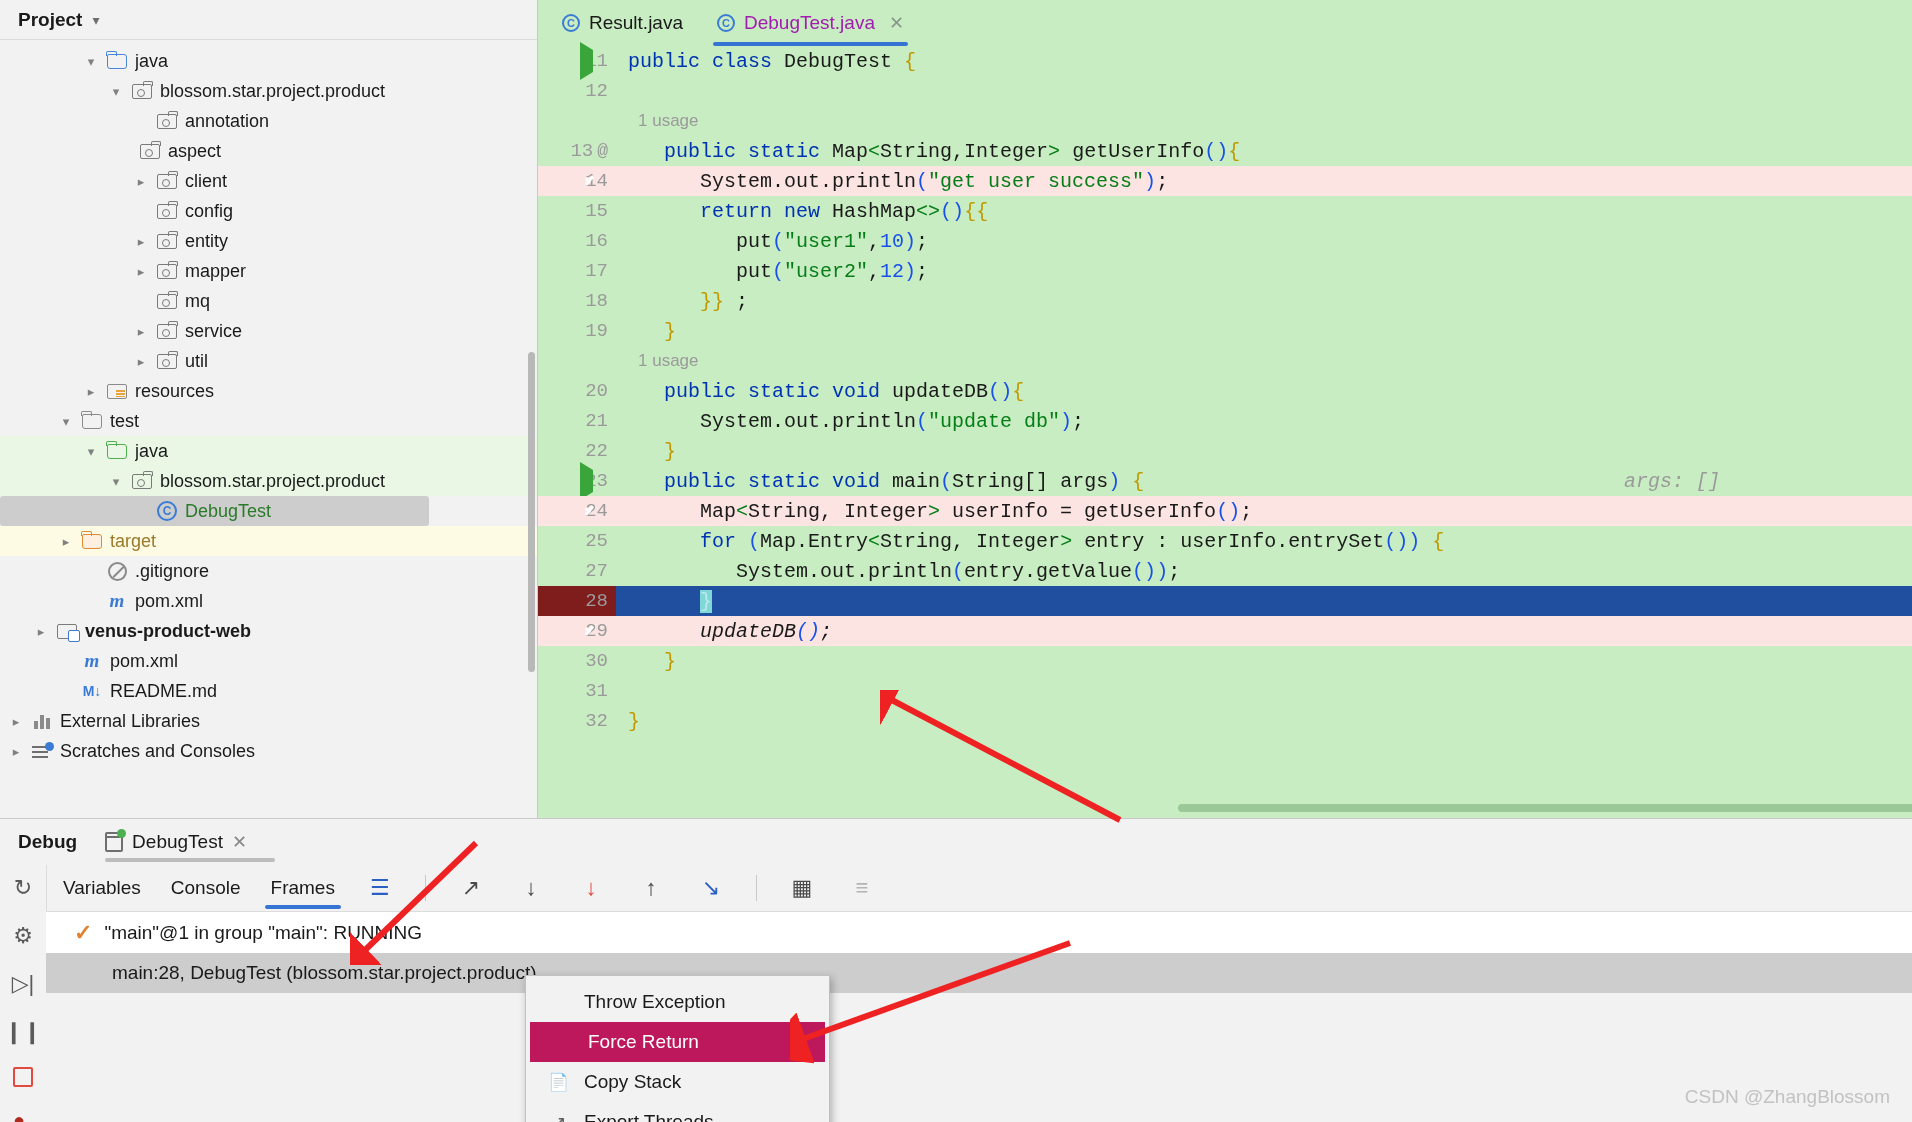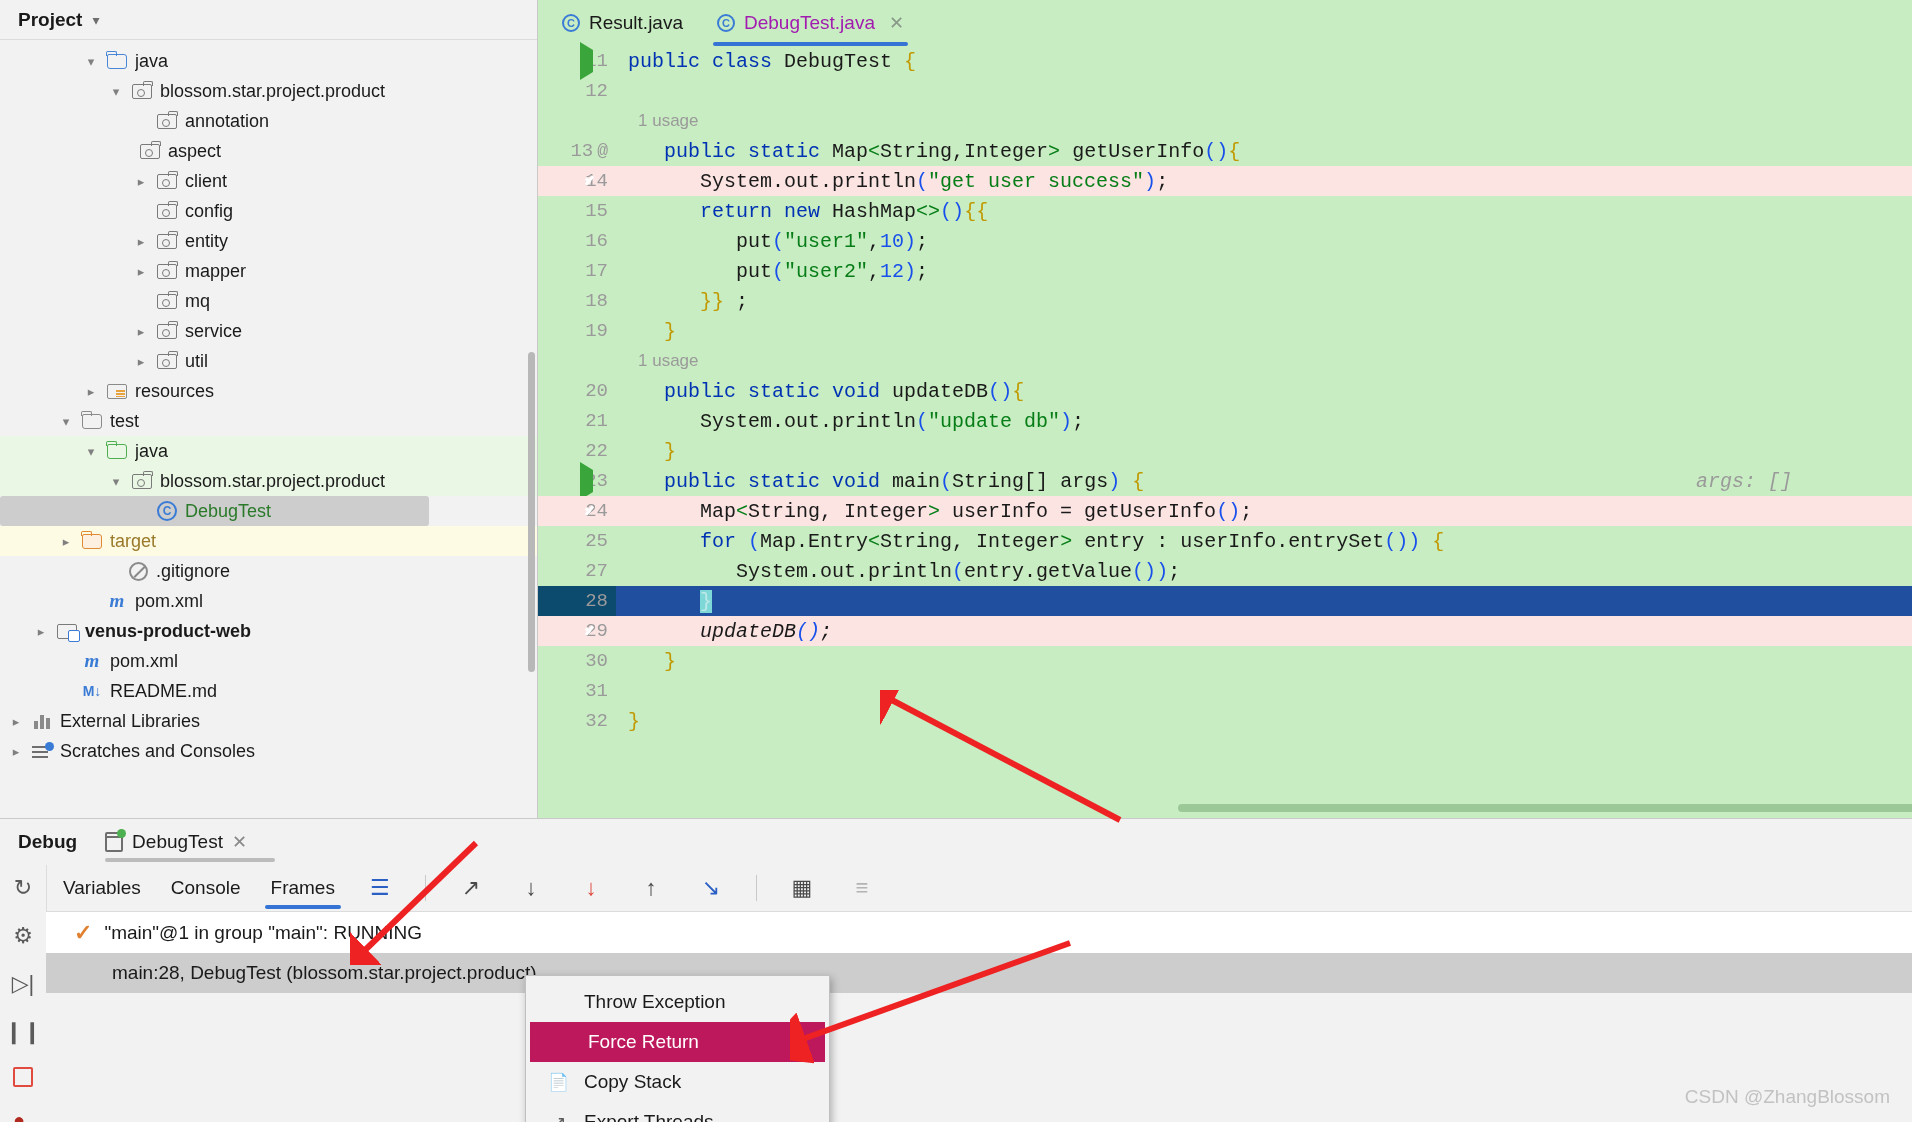--- a/index.html
+++ b/index.html
@@ -84,21 +84,21 @@
   .tab-active .tname { color:#a21caf; }
   .tab-active::after { content:""; position:absolute; left:-4px; right:-4px; bottom:0; height:4px;
      background:#3574d4; border-radius:2px; }
   .tabx { color:#8a9a8a; font-size:18px; margin-left:5px; }
 
   .codearea { position:absolute; left:0; top:46px; right:0; bottom:0; background:#c9edc2; }
   .crow { position:relative; height:30px; display:flex; align-items:center; font-family:"Liberation Mono", monospace; font-size:20px; }
   .crow.pinkbp { background:#fbe4e2; }
   .gutter { width:78px; flex:none; display:flex; align-items:center; justify-content:flex-end;
      padding-right:8px; color:#9a9a9a; font-size:19px; height:30px; position:relative; }
-  .gutter-cream { background:#0c4a6e; }
+  .gutter-cream { background:#7f1d1d; }
   .runarrow { width:0;height:0;border-left:13px solid #3aa53a;border-top:8px solid transparent;border-bottom:8px solid transparent; }
   .bp { width:22px;height:22px;border-radius:50%;background:#e04a3f;position:relative; }
   .bp::after{content:"";position:absolute;left:5px;top:9px;width:6px;height:3px;background:#fff;transform:rotate(45deg);}
   .bp::before{content:"";position:absolute;left:8px;top:5px;width:3px;height:11px;background:#fff;transform:rotate(40deg);}
   .atsym { color:#9a9a9a; font-size:18px; margin-left:4px; }
   .ctext { white-space:pre; color:#1a1a1a; }
   .usage { color:#9a9a9a; font-size:17px; font-family:"Liberation Sans",sans-serif; padding-left:100px; }
   .kw { color:#0033b3; } .str{ color:#067d17; } .num{ color:#1750eb; } .gen{ color:#067d17; }
   .brace1{ color:#1750eb; } .brace2{ color:#c09a00; }
   .hint { color:#9a9a9a; font-style:italic; }
@@ -281,21 +281,21 @@
             </span>
             <span class="lbl lbl-green">DebugTest</span>
           </div>
           <div class="trow row-yellow" style="padding-left: 58px; margin-left: 0px;">
             <span class="arrow">▸</span>
             <span class="ico">
               <span class="fold fold-orange"></span>
             </span>
             <span class="lbl lbl-orange">target</span>
           </div>
-          <div class="trow" style="padding-left: 104px;">
+          <div class="trow" style="padding-left: 83px;">
             <span class="arrow"></span>
             <span class="ico">
               <span class="gitig"></span>
             </span>
             <span class="lbl">.gitignore</span>
           </div>
           <div class="trow" style="padding-left: 83px;">
             <span class="arrow"></span>
             <span class="ico">
               <span class="mico">m</span>
@@ -448,21 +448,21 @@
               <span>22</span>
             </span>
             <span class="ctext" style="margin-left:48px;"><span class="brace2">}</span></span>
           </div>
           <div class="crow">
             <span class="gutter">
               <span style="position:absolute;left:42px;top:4px;"><span class="runarrow"></span></span>
               <span>23</span>
             </span>
             <span class="ctext" style="margin-left:48px;"><span class="kw">public</span> <span class="kw">static</span> <span class="kw">void</span> main<span class="brace1">(</span>String[] args<span class="brace1">)</span> <span class="brace2">{</span></span>
-            <span class="hint" style="position:absolute;left:1158px;">args: []</span>
+            <span class="hint" style="position:absolute;left:1086px;">args: []</span>
           </div>
           <div class="crow pinkbp">
             <span class="gutter">
               <span style="position:absolute;left:42px;top:4px;"><span class="bp"></span></span>
               <span>24</span>
             </span>
             <span class="ctext" style="margin-left:84px;">Map<span class="gen">&lt;</span>String, Integer<span class="gen">&gt;</span> userInfo = getUserInfo<span class="brace1">(</span><span class="brace1">)</span>;</span>
           </div>
           <div class="crow">
             <span class="gutter">

